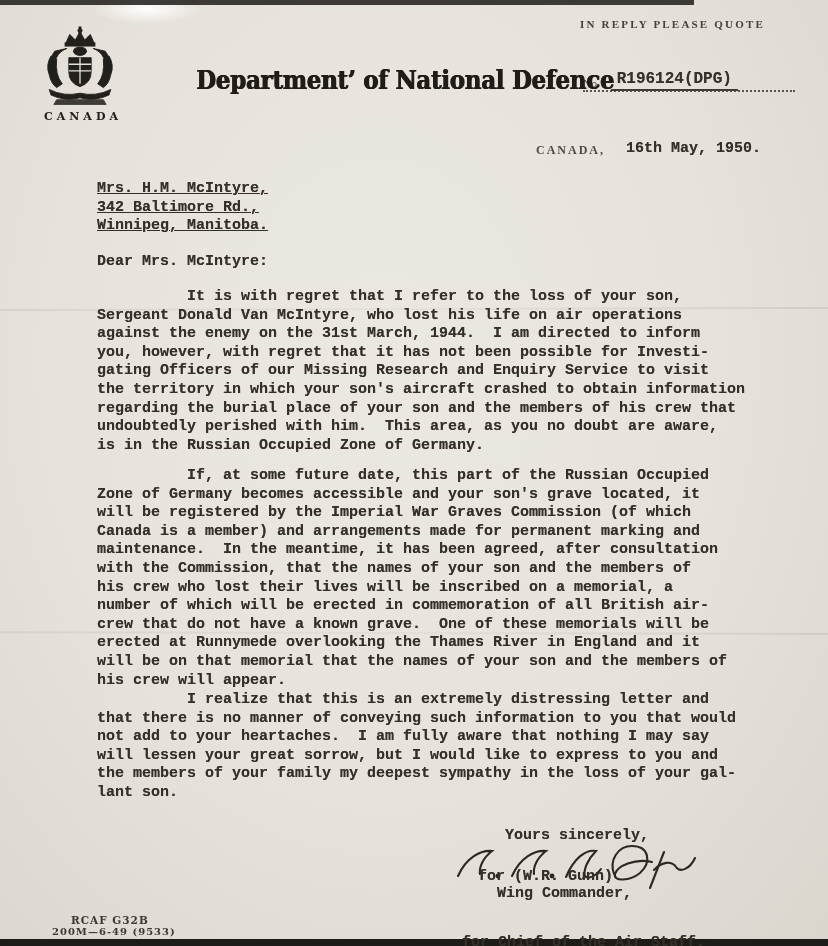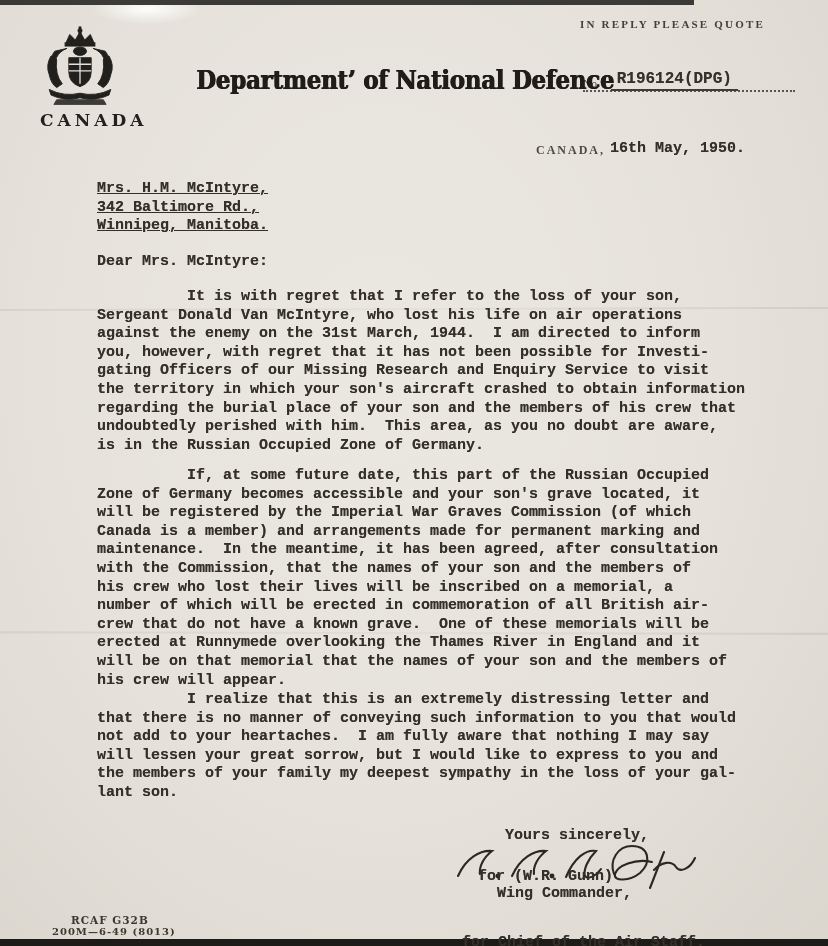--- a/index.html
+++ b/index.html
@@ -65,21 +65,21 @@
     font-size:23px;
     letter-spacing:-.3px;
     color:#201d18;
     transform:scaleY(1.14);
     text-shadow:.8px 0 0 #201d18, 0 0 .5px rgba(30,28,24,.8);
   }
 
   .crest{position:absolute;left:36px;top:26px;width:88px;height:84px;}
   .crest-caption{
     position:absolute;left:40px;top:110px;width:86px;text-align:center;
-    font-family:"DejaVu Serif",serif;font-weight:700;font-size:17px;
+    font-family:"DejaVu Serif",serif;font-weight:700;font-size:11px;
     letter-spacing:4px;color:#23211d;
   }
 
   .signature{position:absolute;left:452px;top:836px;width:248px;height:58px;}
 
   .footer-code{
     position:absolute;
     font-family:"DejaVu Serif",serif;font-weight:700;
     color:#3b3831;letter-spacing:1px;
   }
@@ -121,21 +121,21 @@
 
   <div class="print-caps reply-quote">IN REPLY PLEASE QUOTE</div>
   <div class="refline">
     <span class="no-label">No.</span>
     <span class="ref-value">R196124(DPG)</span>
   </div>
 
   <div class="dept-title">Department’ of National Defence</div>
 
   <div class="print-caps place">CANADA,</div>
-  <div class="typed" style="left:610px;top:140px;text-align:right;">16th May, 1950.</div>
+  <div class="typed" style="left:626px;top:140px;text-align:right;">16th May, 1950.</div>
 
   <div class="typed" style="left:97px;top:180px;text-decoration:underline;">Mrs. H.M. McIntyre,
 342 Baltimore Rd.,
 Winnipeg, Manitoba.</div>
 
   <div class="typed" style="left:97px;top:253px;">Dear Mrs. McIntyre:</div>
 
   <div class="typed" style="left:97px;top:288px;width:680px;">          It is with regret that I refer to the loss of your son,
 Sergeant Donald Van McIntyre, who lost his life on air operations
 against the enemy on the 31st March, 1944.  I am directed to inform
@@ -177,15 +177,15 @@
       <path d="M212,16 L198,52"></path>
       <path d="M202,34 C210,25 220,25 224,31 C228,37 238,33 243,22"></path>
     </g>
   </svg>
 
   <div class="typed" style="left:478px;top:868px;">for (W.R. Gunn)</div>
   <div class="typed" style="left:497px;top:885px;">Wing Commander,</div>
   <div class="typed" style="left:462px;top:920px;margin-top:14px;">for Chief of the Air Staff.</div>
 
   <div class="footer-code fc1">RCAF G32B</div>
-  <div class="footer-code fc2">200M—6-49  (8013)</div>
+  <div class="footer-code fc2">200M—6-49  (9533)</div>
 
 </div>
 
 </body></html>

